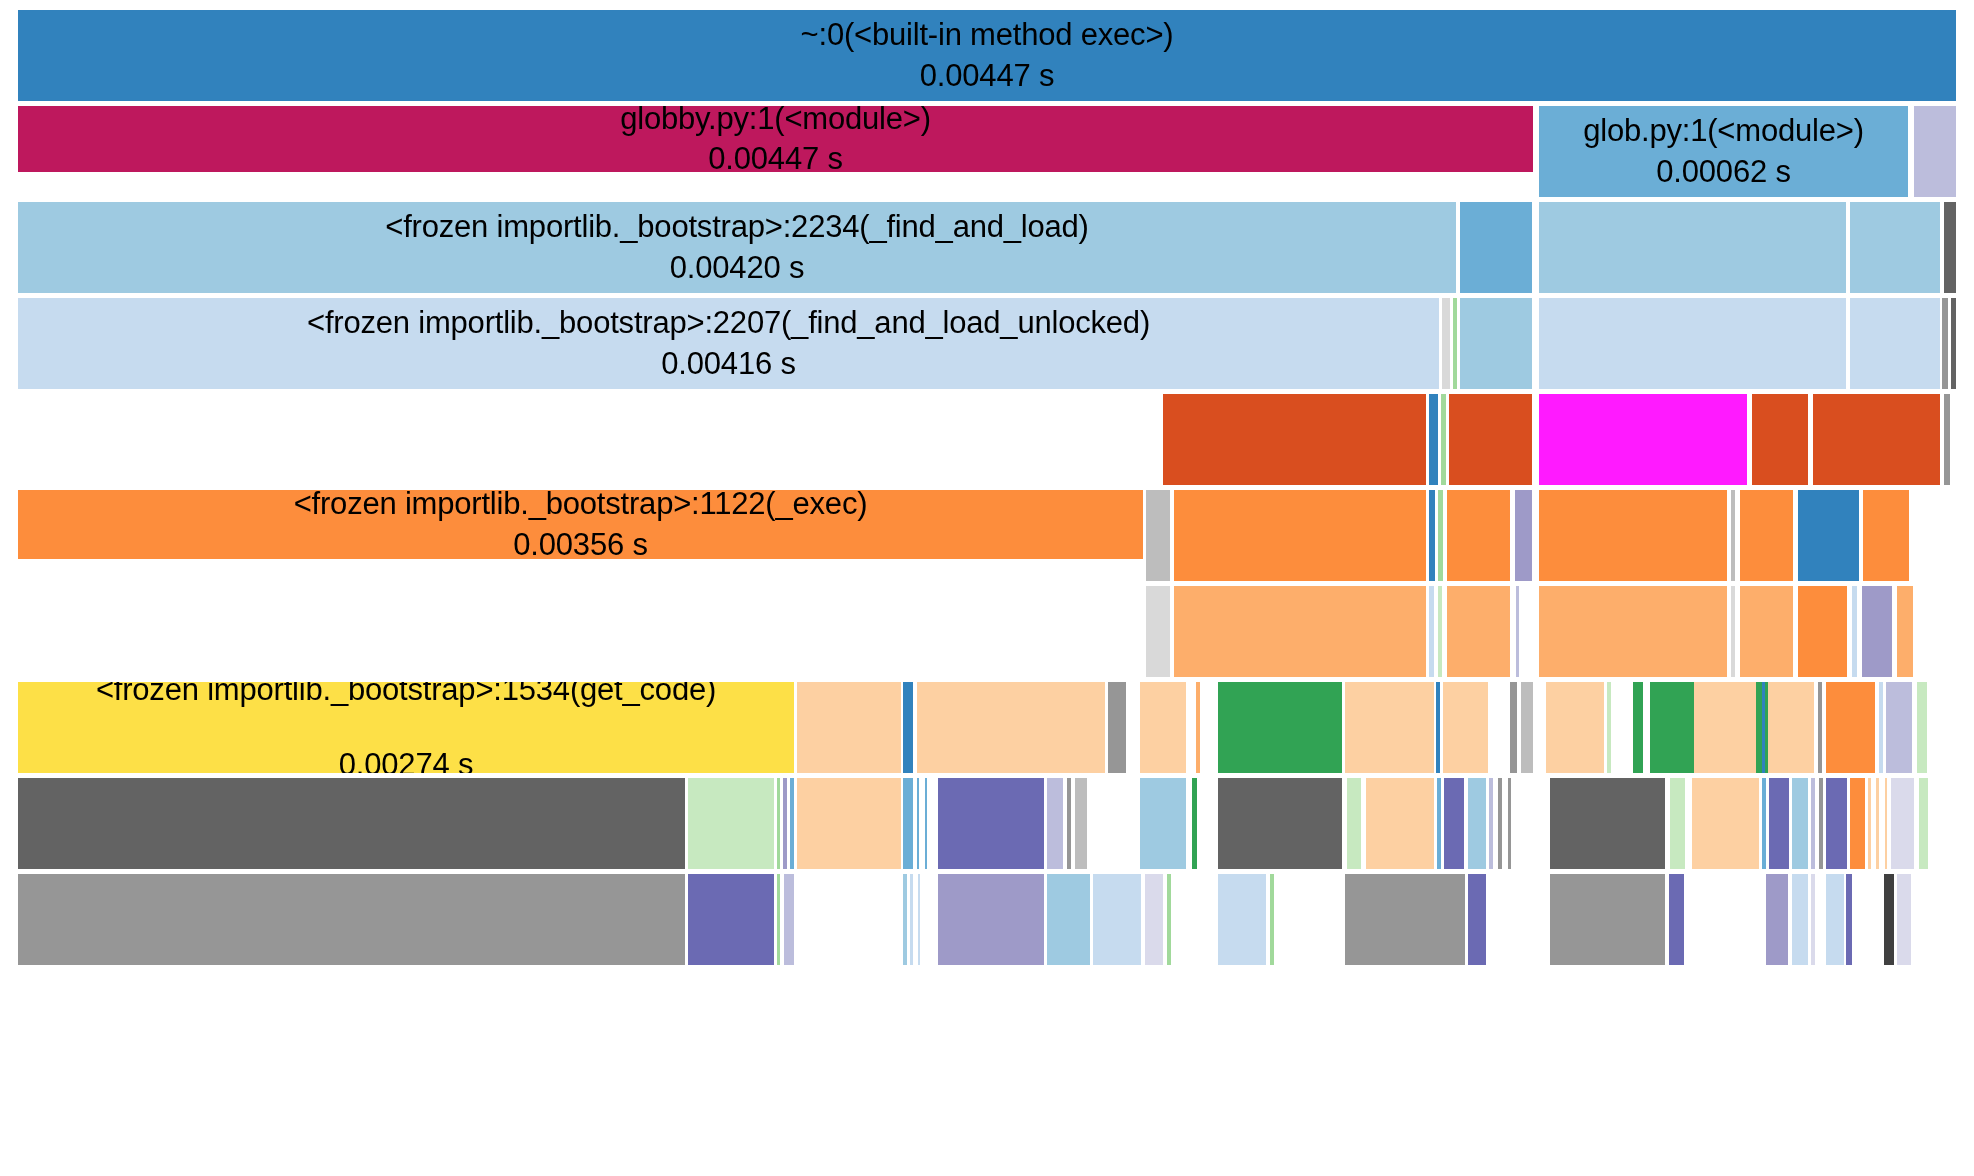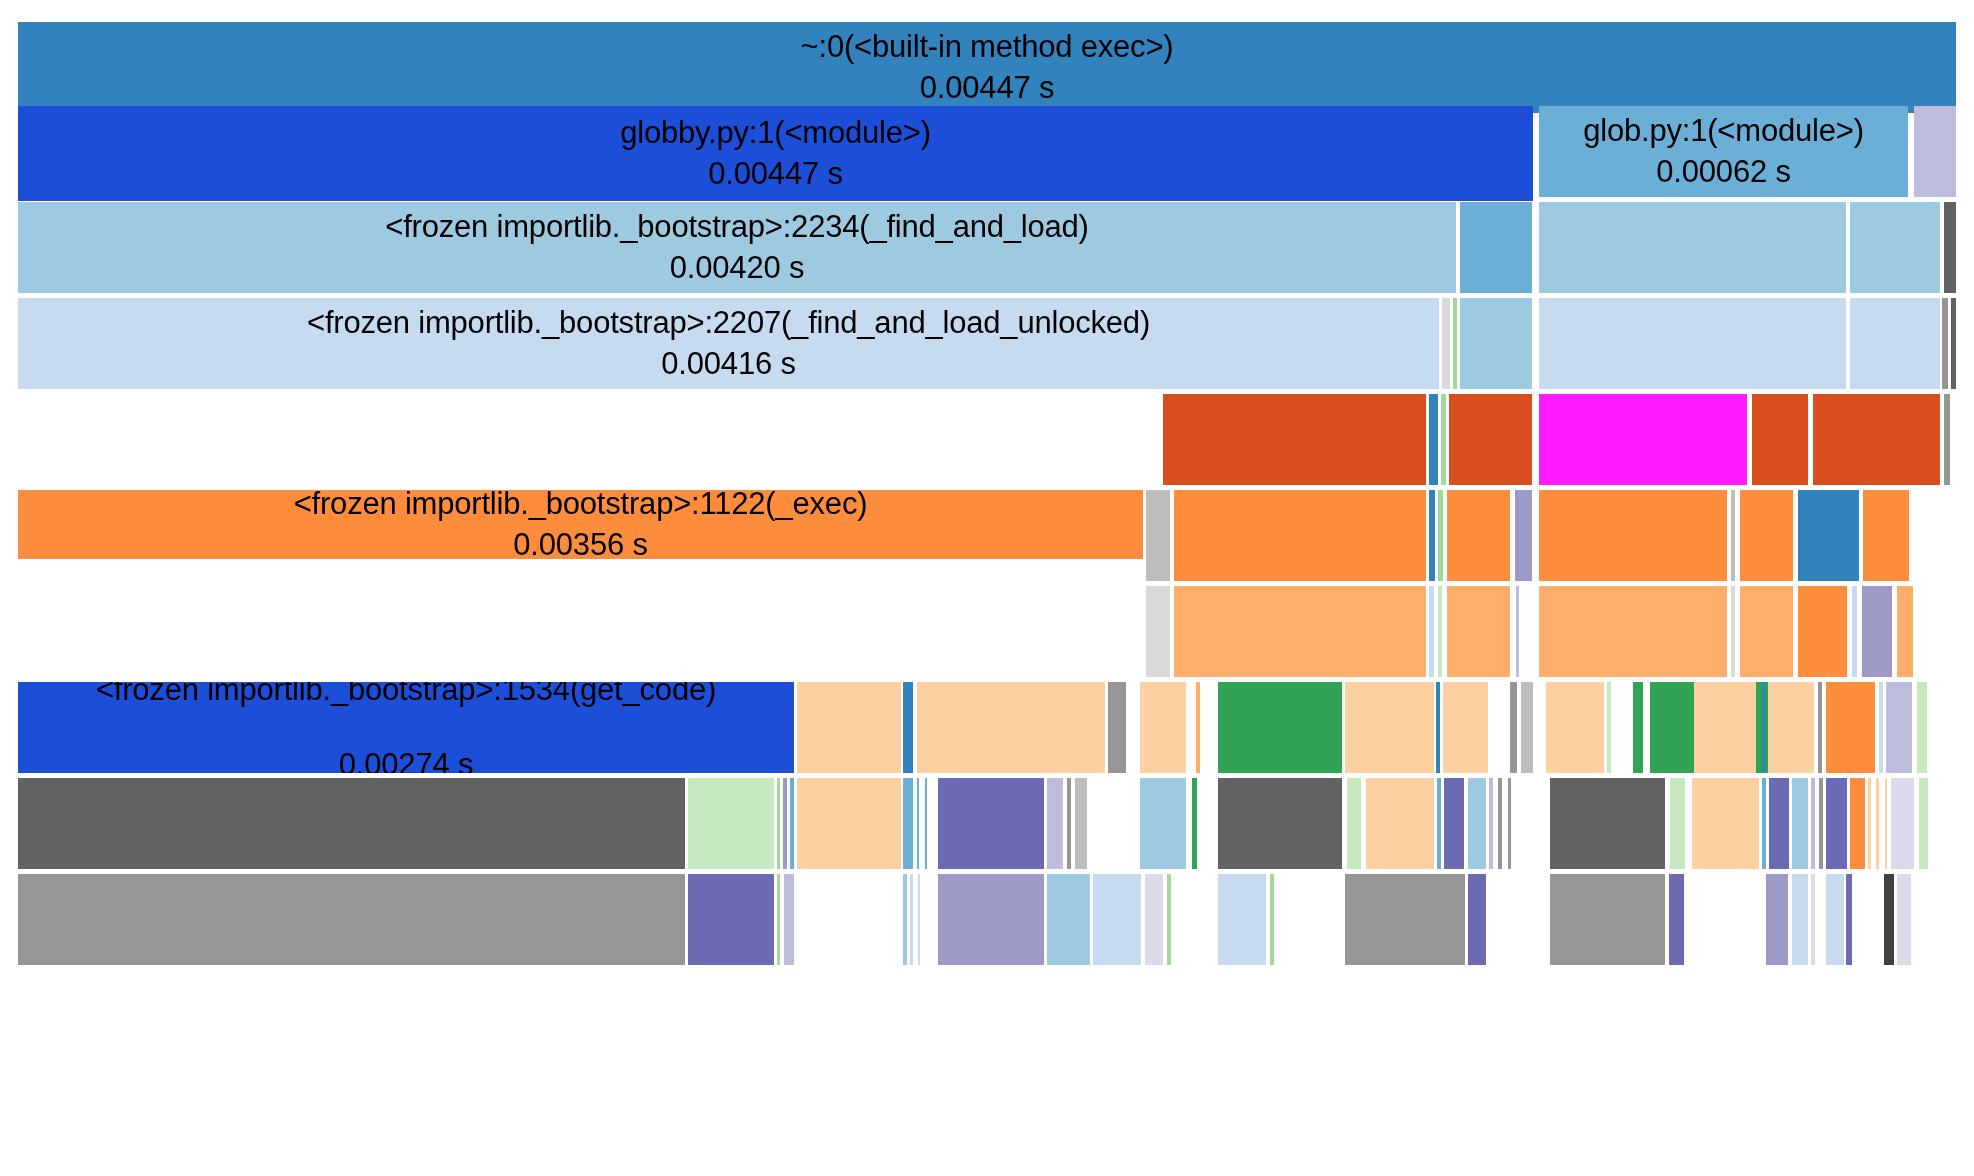--- a/index.html
+++ b/index.html
@@ -47,28 +47,28 @@
     letter-spacing: -0.2px;
   }
   .frame.labeled {
     padding: 0 4px;
   }
 </style>
 </head>
 <body>
 
 <div id="flame-root">
-    <div class="flame-row" style="top: 10px; height: 91px; margin-top: 12px;">
+    <div class="flame-row" style="top: 10px; height: 91px;">
       <div class="frame labeled" style="left: 18px; width: 1938px; height: 91px; background: rgb(49, 130, 189);">
         <span class="fn">~:0(&lt;built-in method exec&gt;)</span>
         <span class="tm">0.00447 s</span>
       </div>
     </div>
     <div class="flame-row" style="top: 106px; height: 91px;">
-      <div class="frame labeled" style="left: 18px; width: 1515px; height: 95px; background: #1d4ed8;">
+      <div class="frame labeled" style="left: 18px; width: 1515px; height: 66px; background: #be185d;">
         <span class="fn">globby.py:1(&lt;module&gt;)</span>
         <span class="tm">0.00447 s</span>
       </div>
       <div class="frame labeled" style="left: 1539px; width: 369px; height: 91px; background: rgb(107, 174, 214);">
         <span class="fn">glob.py:1(&lt;module&gt;)</span>
         <span class="tm">0.00062 s</span>
       </div>
       <div class="frame" style="left: 1914px; width: 42px; height: 91px; background: rgb(188, 189, 220);"></div>
     </div>
     <div class="flame-row" style="top: 202px; height: 91px;">
@@ -130,21 +130,21 @@
       <div class="frame" style="left: 1516px; width: 3px; height: 91px; background: rgb(188, 189, 220);"></div>
       <div class="frame" style="left: 1539px; width: 188px; height: 91px; background: rgb(253, 174, 107);"></div>
       <div class="frame" style="left: 1731px; width: 4px; height: 91px; background: rgb(217, 217, 217);"></div>
       <div class="frame" style="left: 1740px; width: 53px; height: 91px; background: rgb(253, 174, 107);"></div>
       <div class="frame" style="left: 1798px; width: 49px; height: 91px; background: rgb(253, 141, 60);"></div>
       <div class="frame" style="left: 1852px; width: 5px; height: 91px; background: rgb(198, 219, 239);"></div>
       <div class="frame" style="left: 1862px; width: 30px; height: 91px; background: rgb(158, 154, 200);"></div>
       <div class="frame" style="left: 1897px; width: 16px; height: 91px; background: rgb(253, 174, 107);"></div>
     </div>
     <div class="flame-row" style="top: 682px; height: 91px;">
-      <div class="frame labeled" style="left: 18px; width: 776px; height: 91px; background: #1d4ed8; gap: 35px;">
+      <div class="frame labeled" style="left: 18px; width: 776px; height: 91px; background: #fde047; gap: 35px;">
         <span class="fn">&lt;frozen importlib._bootstrap&gt;:1534(get_code)</span>
         <span class="tm">0.00274 s</span>
       </div>
       <div class="frame" style="left: 797px; width: 104px; height: 91px; background: rgb(253, 208, 162);"></div>
       <div class="frame" style="left: 903px; width: 10px; height: 91px; background: rgb(49, 130, 189);"></div>
       <div class="frame" style="left: 917px; width: 188px; height: 91px; background: rgb(253, 208, 162);"></div>
       <div class="frame" style="left: 1108px; width: 18px; height: 91px; background: rgb(150, 150, 150);"></div>
       <div class="frame" style="left: 1140px; width: 46px; height: 91px; background: rgb(253, 208, 162);"></div>
       <div class="frame" style="left: 1196px; width: 4px; height: 91px; background: rgb(253, 174, 107);"></div>
       <div class="frame" style="left: 1218px; width: 124px; height: 91px; background: rgb(49, 163, 84);"></div>

